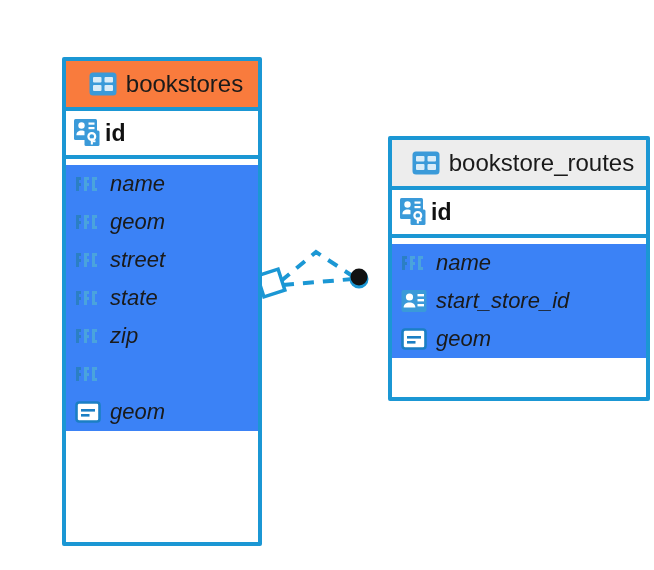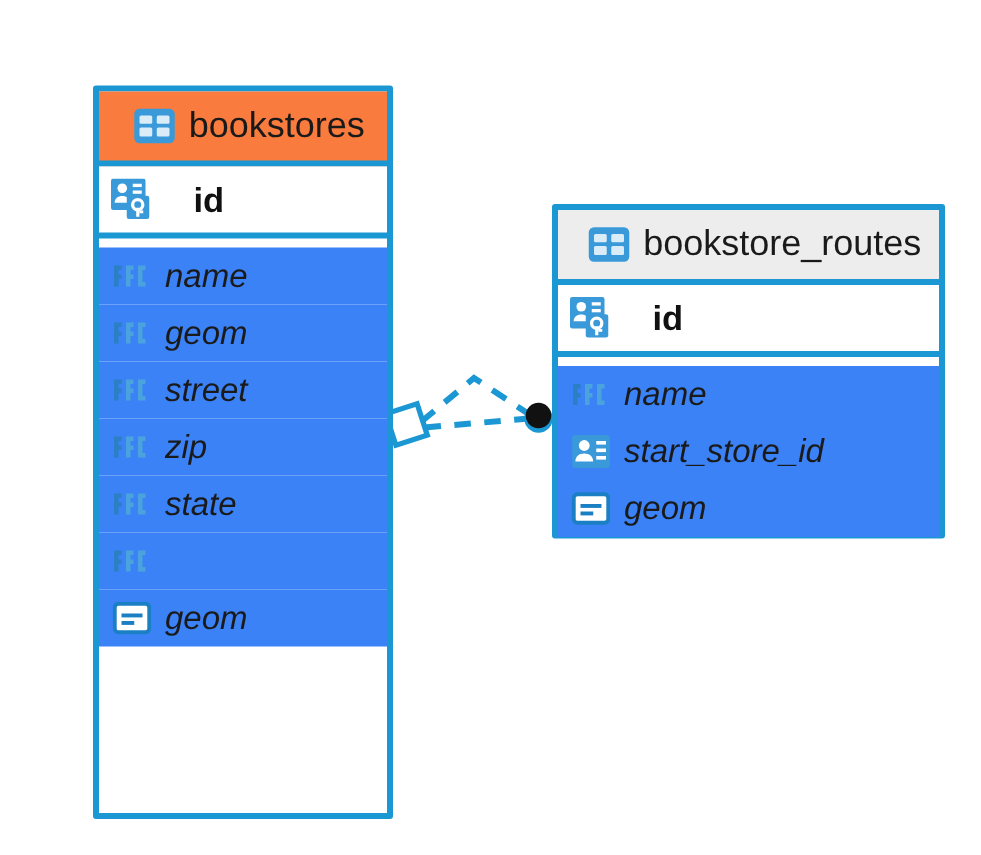--- a/index.html
+++ b/index.html
@@ -50,21 +50,21 @@
     line-height: 1;
     white-space: nowrap;
   }
 
   .pk-row {
     box-sizing: border-box;
     height: 48px;
     display: flex;
     align-items: center;
     padding-left: 8px;
-    gap: 25px;
+    gap: 1px;
     border-bottom: 4px solid #1b97d4;
     background: #ffffff;
   }
   .pk-row .field-label {
     font-size: 23px;
     font-weight: bold;
     color: #111111;
   }
 
   .field-list {
@@ -198,32 +198,32 @@
 
 
       <div class="field-row">
         <span class="icon icon-abc">
           <svg viewBox="0 0 26 16" xmlns="http://www.w3.org/2000/svg">
             <path d="M1 15V1h5v3H4v3h2v3H4v5z" fill="#2b7fc4"></path>
             <path d="M9 15V1h5v3h-2v3h2v3h-2v5z" fill="#4aa3dd"></path>
             <path d="M17 15V1h5v3h-2v8h2v3z" fill="#4aa3dd"></path>
           </svg>
         </span>
+        <span class="field-label">state</span>
+      </div>
+
+      <div class="field-row">
+        <span class="icon icon-abc">
+          <svg viewBox="0 0 26 16" xmlns="http://www.w3.org/2000/svg">
+            <path d="M1 15V1h5v3H4v3h2v3H4v5z" fill="#2b7fc4"></path>
+            <path d="M9 15V1h5v3h-2v3h2v3h-2v5z" fill="#4aa3dd"></path>
+            <path d="M17 15V1h5v3h-2v8h2v3z" fill="#4aa3dd"></path>
+          </svg>
+        </span>
         <span class="field-label">zip</span>
-      </div>
-
-      <div class="field-row">
-        <span class="icon icon-abc">
-          <svg viewBox="0 0 26 16" xmlns="http://www.w3.org/2000/svg">
-            <path d="M1 15V1h5v3H4v3h2v3H4v5z" fill="#2b7fc4"></path>
-            <path d="M9 15V1h5v3h-2v3h2v3h-2v5z" fill="#4aa3dd"></path>
-            <path d="M17 15V1h5v3h-2v8h2v3z" fill="#4aa3dd"></path>
-          </svg>
-        </span>
-        <span class="field-label">state</span>
       </div>
 
       <div class="field-row">
         <span class="icon icon-abc">
           <svg viewBox="0 0 26 16" xmlns="http://www.w3.org/2000/svg">
             <path d="M1 15V1h5v3H4v3h2v3H4v5z" fill="#2b7fc4"></path>
             <path d="M9 15V1h5v3h-2v3h2v3h-2v5z" fill="#4aa3dd"></path>
             <path d="M17 15V1h5v3h-2v8h2v3z" fill="#4aa3dd"></path>
           </svg>
         </span>
@@ -236,21 +236,21 @@
             <rect x="6" y="8" width="14" height="2.6" fill="#1b7fc4"></rect>
             <rect x="6" y="13" width="8.5" height="2.6" fill="#1b7fc4"></rect>
           </svg>
         </span>
         <span class="field-label">geom</span>
       </div>
 
     </div>
   </div>
 
-  <div class="entity" style="left:368px; top:136px; width:262px; height:223px;">
+  <div class="entity" style="left:388px; top:136px; width:262px; height:265px;">
     <div class="entity-header gray">
       <span class="icon icon-table">
         <svg viewBox="0 0 28 24" xmlns="http://www.w3.org/2000/svg">
           <rect x="0.5" y="0.5" width="27" height="23" rx="3.5" fill="#3a9ad9"></rect>
           <rect x="4" y="5" width="8.5" height="5.5" rx="1" fill="#d9ecf8"></rect>
           <rect x="15.5" y="5" width="8.5" height="5.5" rx="1" fill="#d9ecf8"></rect>
           <rect x="4" y="13" width="8.5" height="6" rx="1" fill="#d9ecf8"></rect>
           <rect x="15.5" y="13" width="8.5" height="6" rx="1" fill="#d9ecf8"></rect>
         </svg>
       </span>

